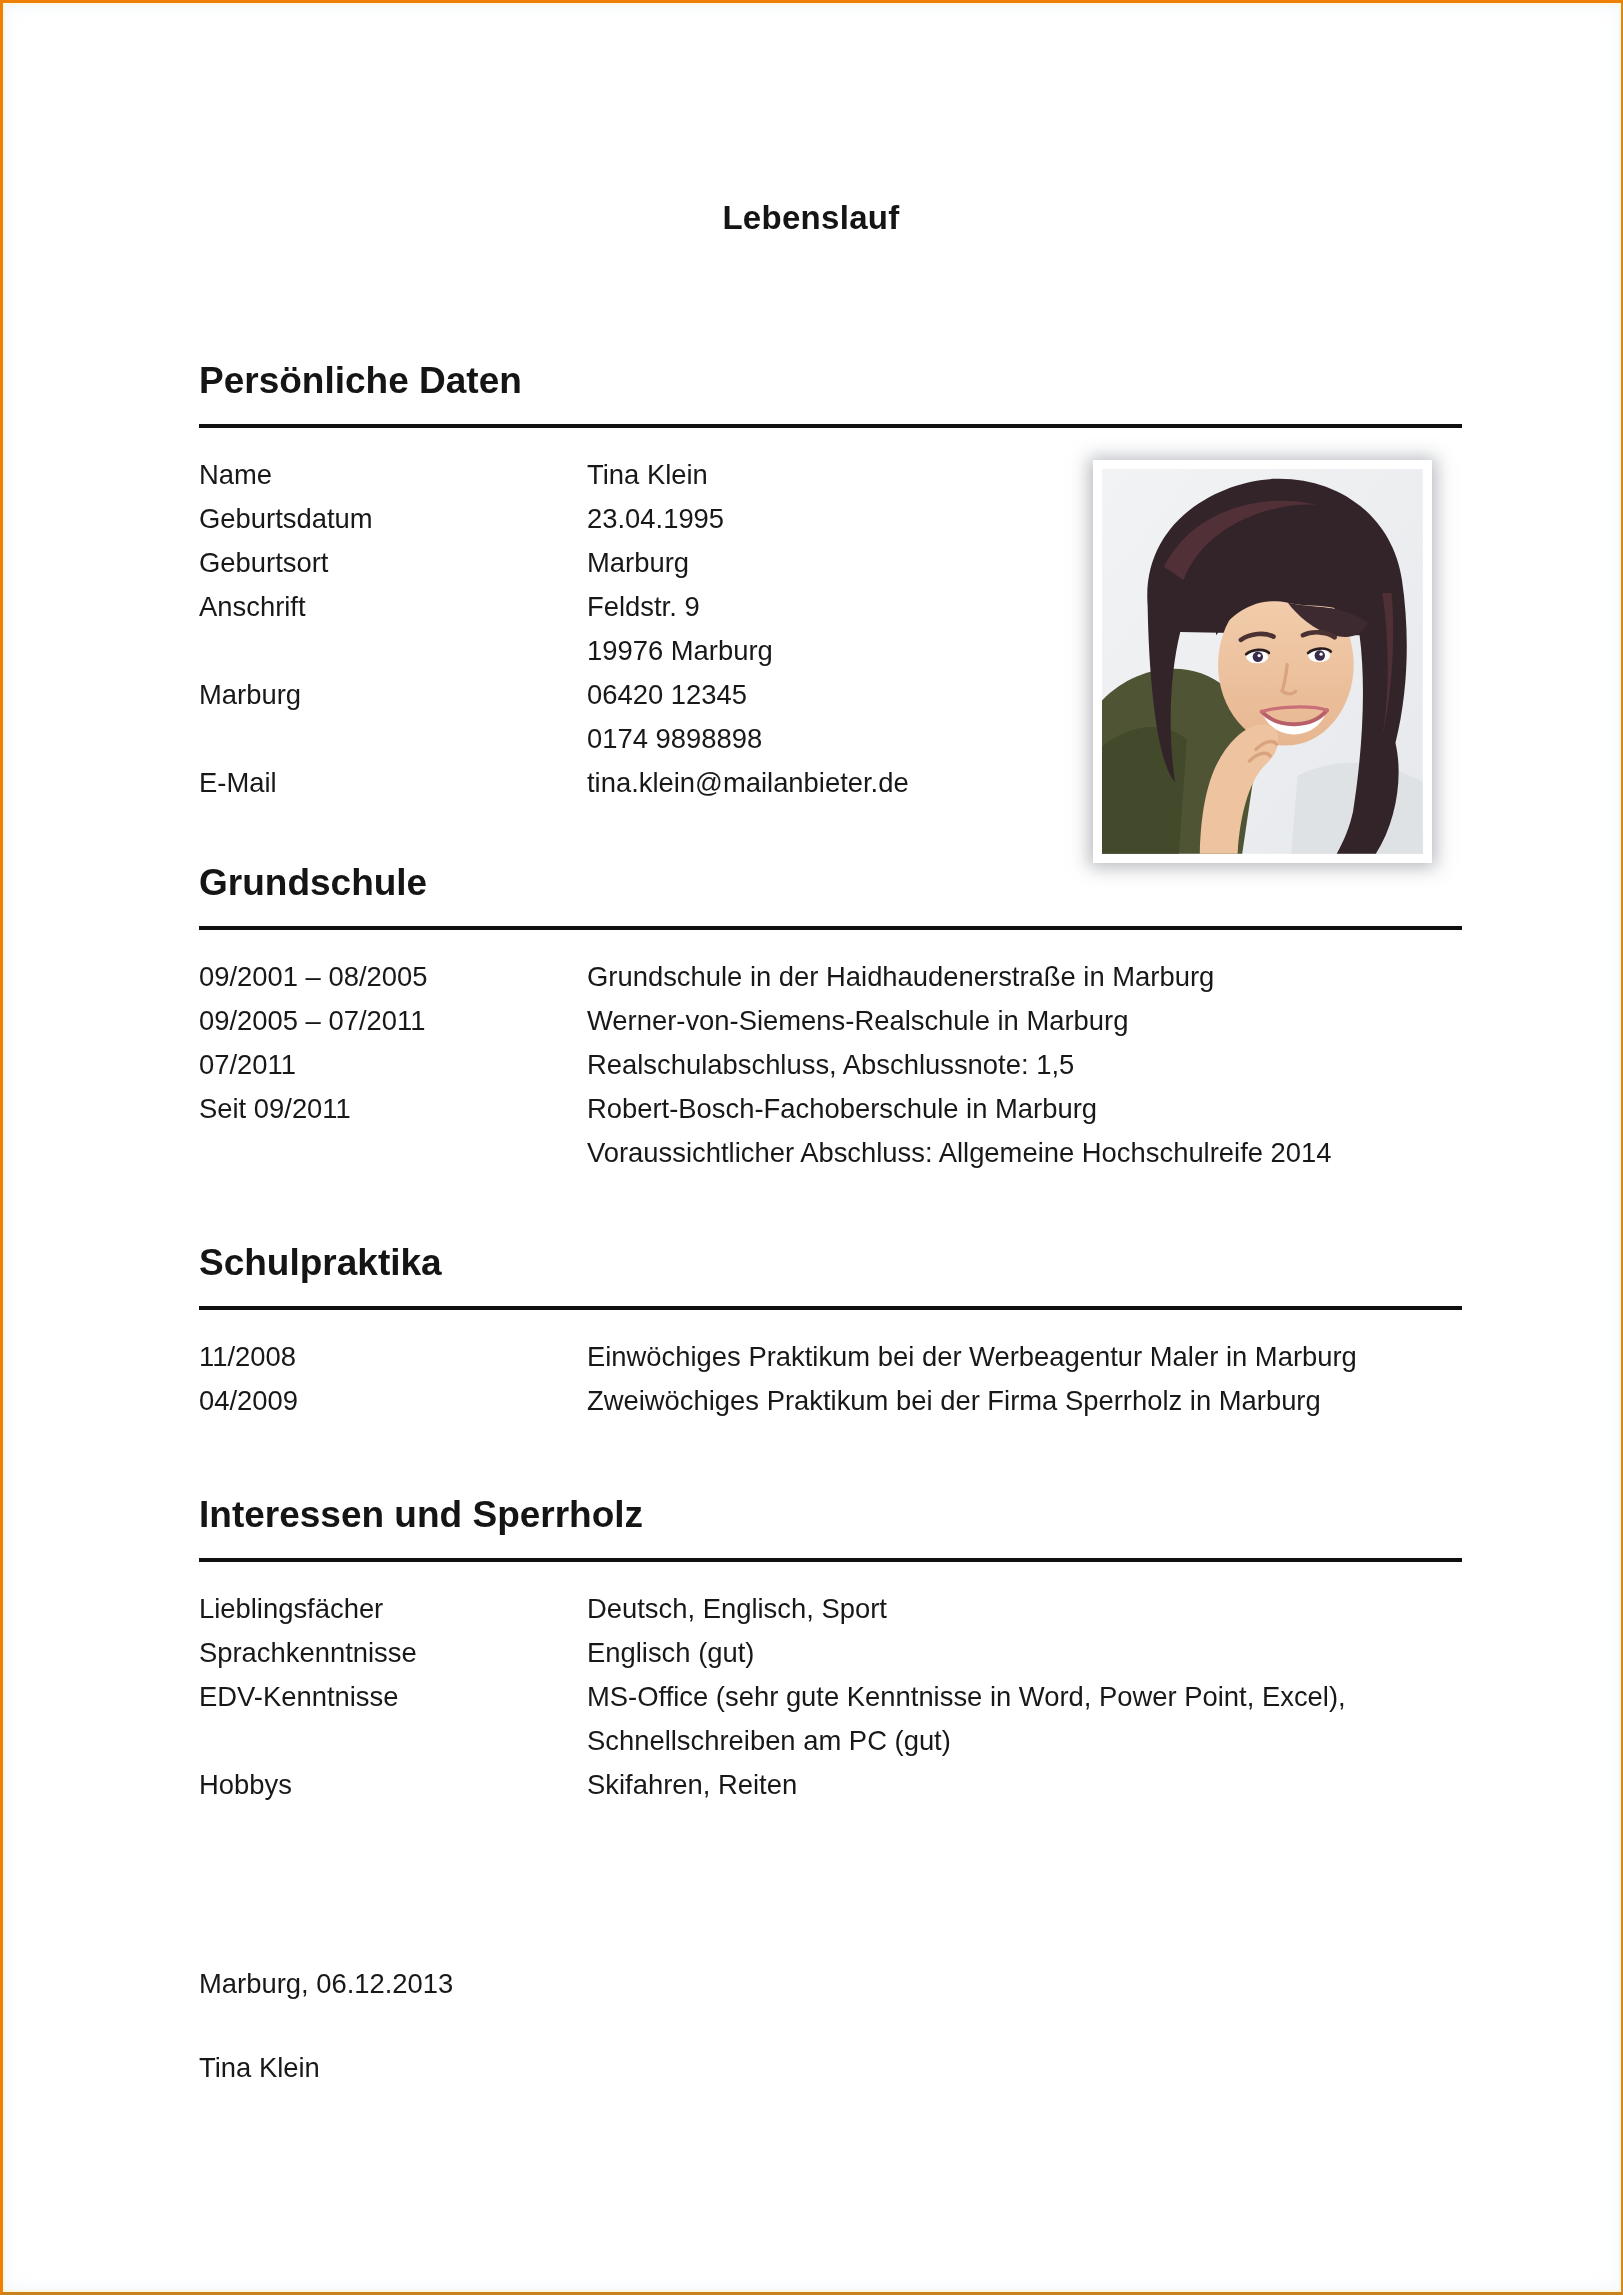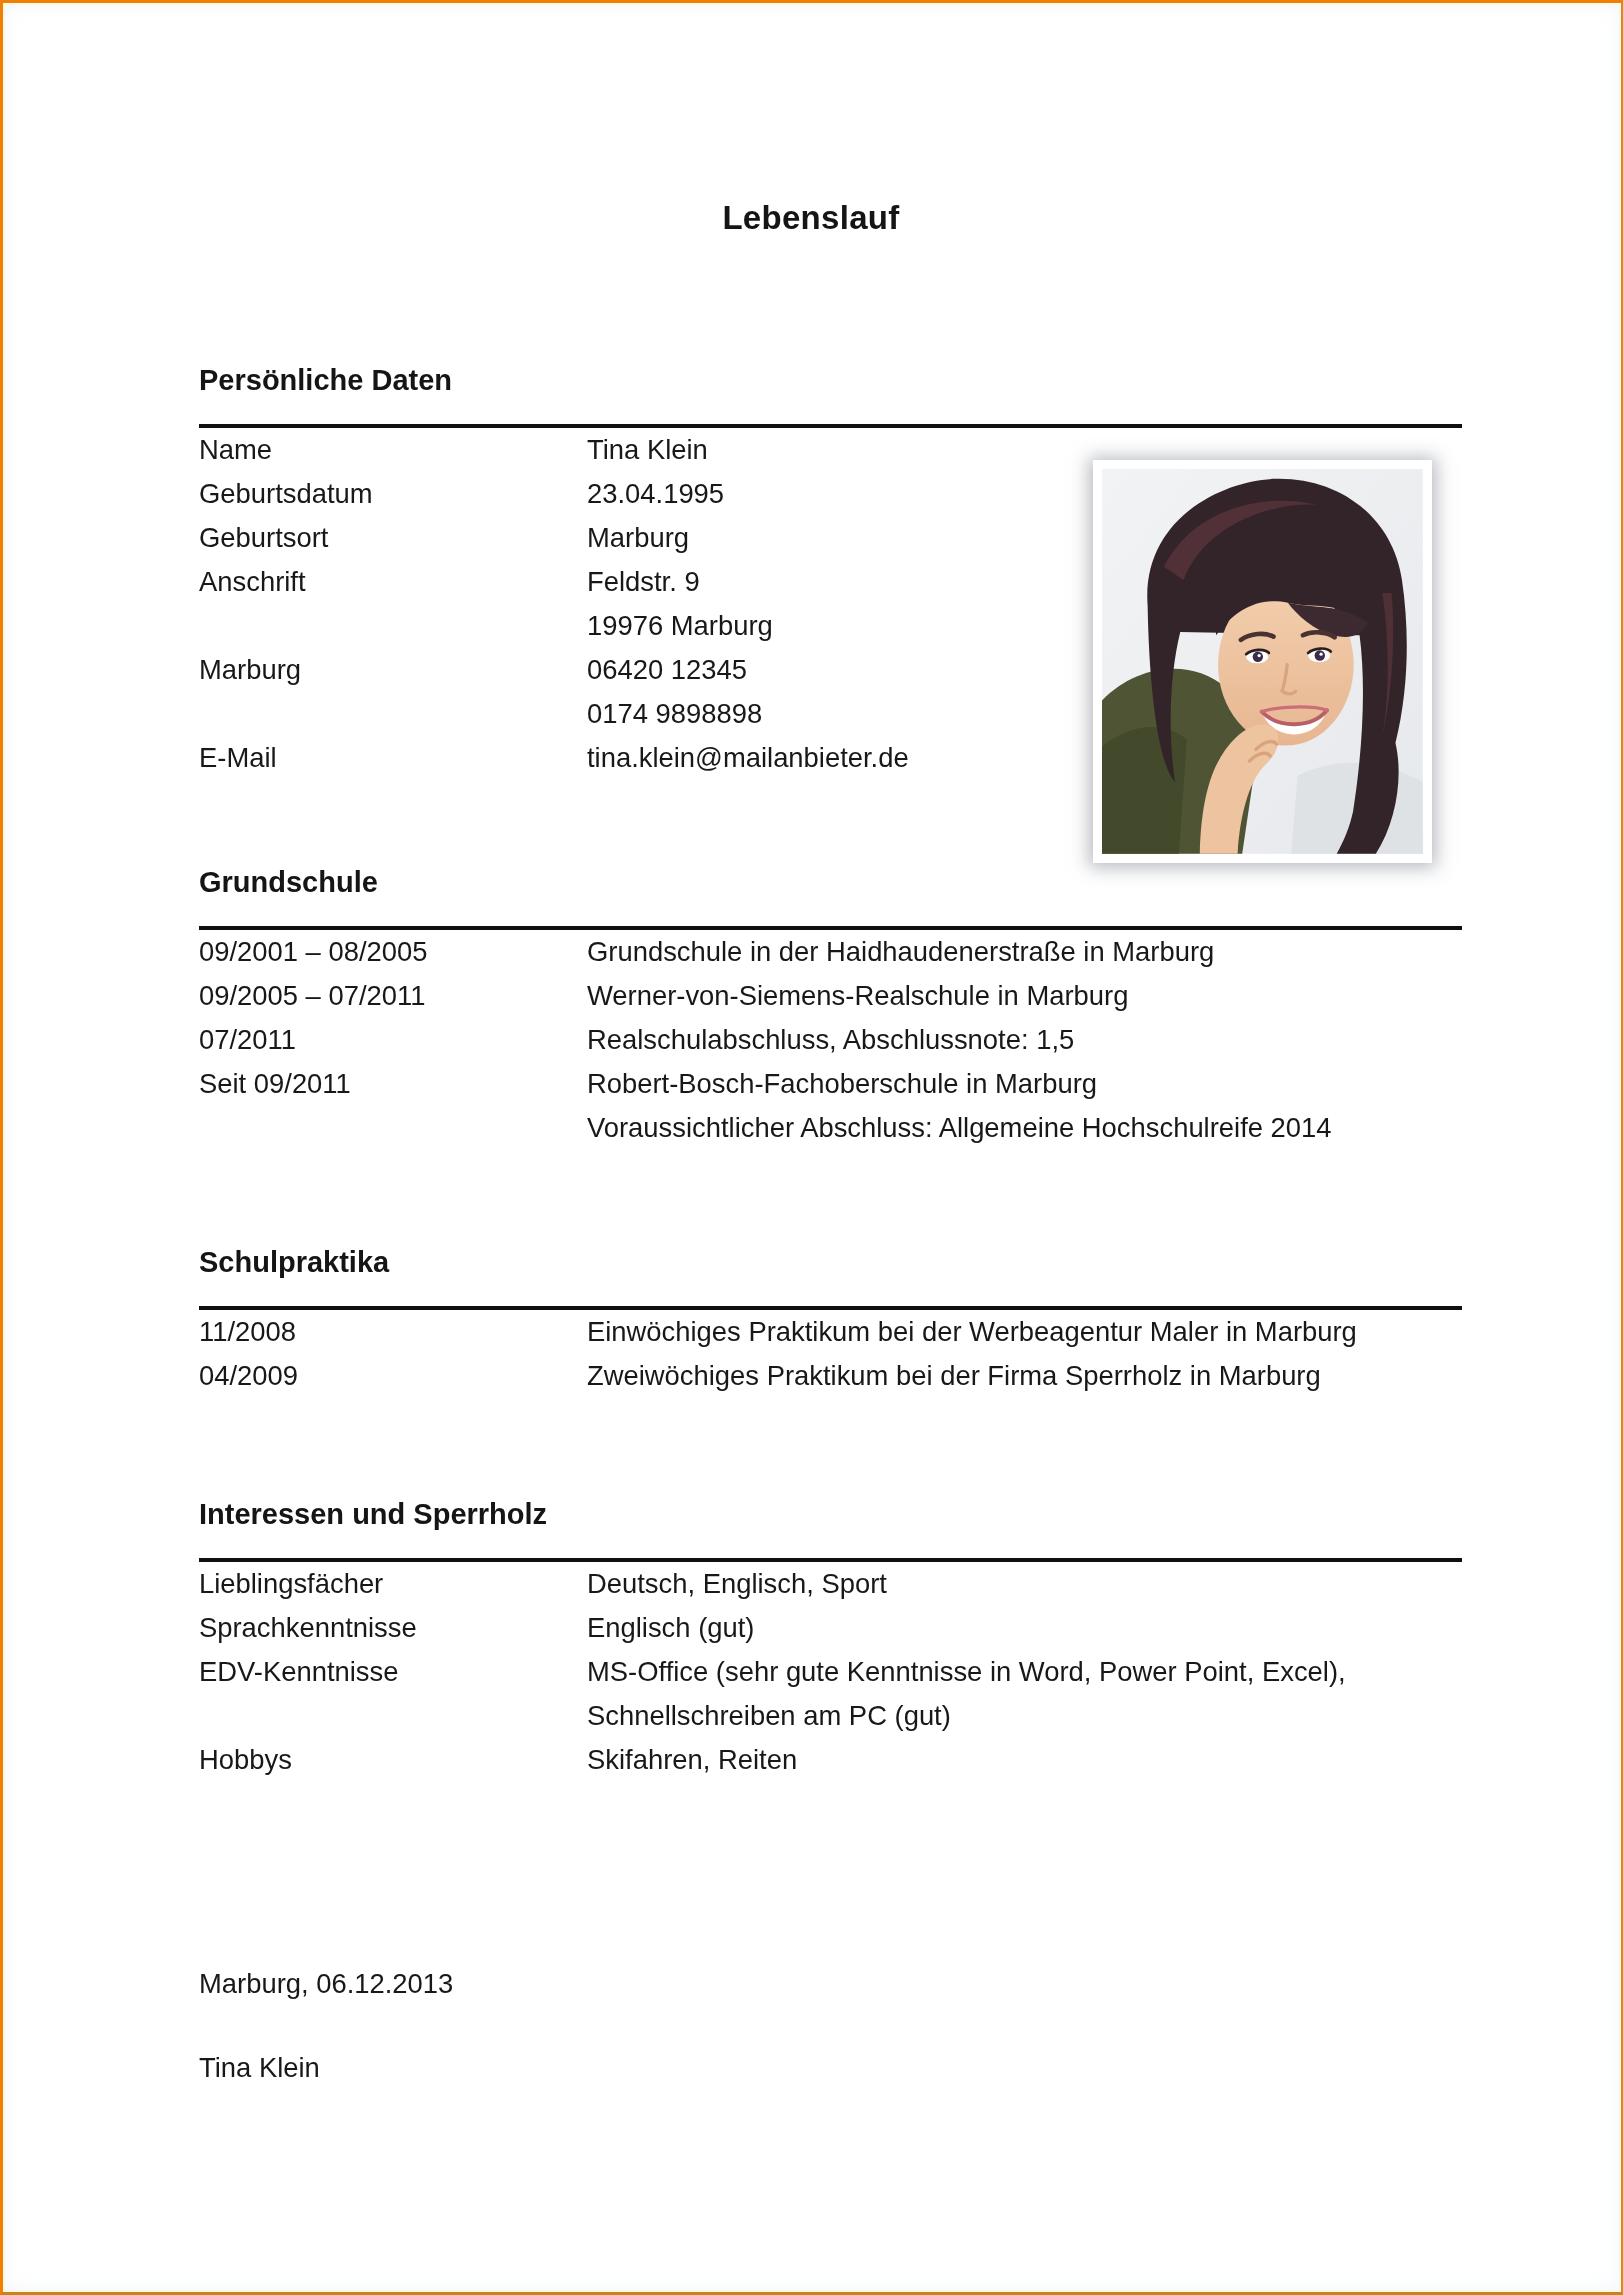--- a/index.html
+++ b/index.html
@@ -38,31 +38,31 @@
     color: #151515;
     letter-spacing: 0.3px;
   }
   .sec {
     position: absolute;
     left: 196px;
     width: 1263px;
   }
   .sec h2 {
     margin: 0;
-    font-size: 29px;
+    font-size: 37px;
     font-weight: 700;
     color: #151515;
     line-height: 39px;
   }
   .rule {
     margin-top: 23.5px;
     height: 4.6px;
     background: #101010;
   }
-  .rows { }
+  .rows { margin-top: 25px; }
   .row {
     display: flex;
     align-items: flex-start;
     line-height: 44px;
     font-size: 27.4px;
     color: #181818;
   }
   .row .lbl { width: 388px; flex: 0 0 388px; }
   .row .val { flex: 1; }
   .footer-line {

